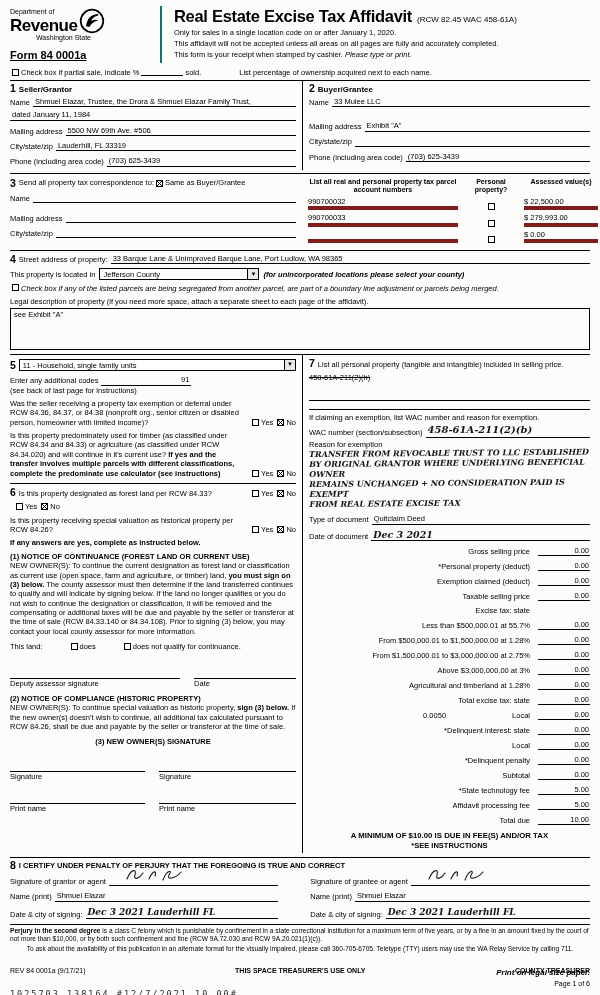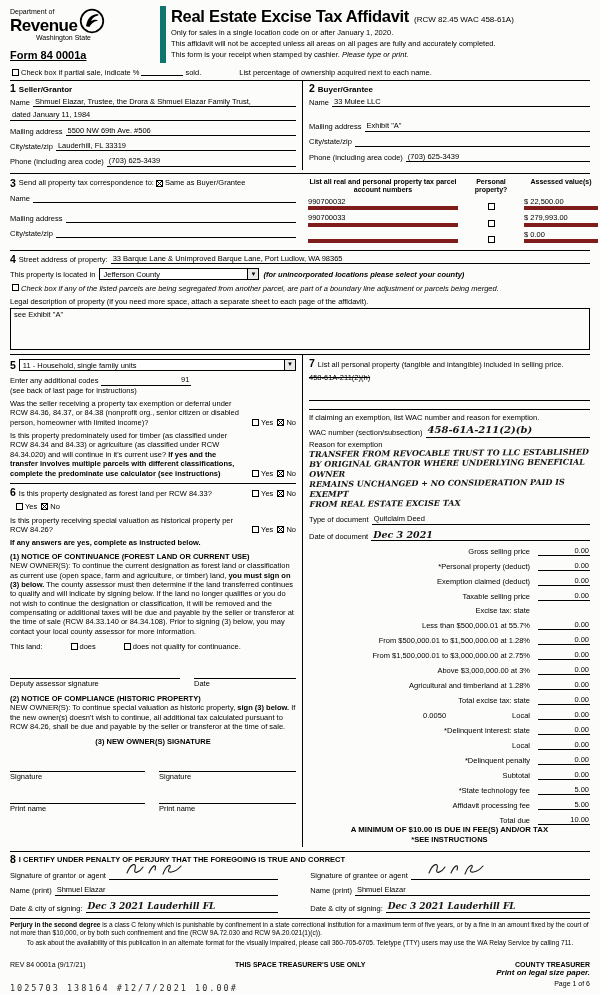--- a/index.html
+++ b/index.html
@@ -35,21 +35,21 @@
 
   
   .header { display:flex; padding-bottom:3px; }
   .header-left { width:150px; flex:none; padding-top:2px; }
   .logo-row { display:flex; align-items:flex-start; }
   .dept-of { font-size:7px; }
   .revenue { font-size:17px; font-weight:bold; letter-spacing:-0.5px; line-height:1; }
   .wa-state { font-size:7px; margin-left:26px; }
   .logo { width:26px; height:26px; margin-left:2px; flex:none; }
   .form-number { font-weight:bold; font-size:11px; text-decoration:underline; margin-top:6px; }
-  .header-right { flex:1; border-left:6px solid #0f766e; padding-left:5px; }
+  .header-right { flex:1; border-left:2px solid #0f766e; padding-left:12px; }
   .form-title { font-size:16.5px; font-weight:bold; letter-spacing:-0.3px; }
   .title-ref { font-size:8px; margin-left:3px; }
   .note { font-size:7.5px; margin-top:1.5px; }
 
   .partial-row { display:flex; align-items:center; padding:2px 0 3px; }
   .blank40 { display:inline-block; width:42px; border-bottom:1px solid #000; height:8px; margin:0 2px; }
   .right-note { margin-left:38px; }
 
   .sec { border-top:1px solid #000; }
   .secnum { font-size:10.5px; font-weight:bold; margin-right:3px; line-height:1; }
@@ -462,21 +462,21 @@
         <div class="mrow">
             <span>Affidavit processing fee</span>
             <span class="mval">5.00</span>
           </div>
         <div class="mrow">
             <span>Total due</span>
             <span class="mval">10.00</span>
           </div>
       </div>
 
-      <div class="b ctr" style="font-size:7.8px;">A MINIMUM OF $10.00 IS DUE IN FEE(S) AND/OR TAX</div>
+      <div class="b ctr" style="margin-top:6px; font-size:7.8px;">A MINIMUM OF $10.00 IS DUE IN FEE(S) AND/OR TAX</div>
       <div class="b ctr">*SEE INSTRUCTIONS</div>
     </div>
   </div>
 
   <div class="sec" style="margin-top:4px; padding-top:2px;">
     <div style="display:flex; align-items:center;">
       <span class="secnum">8</span>
       <span class="b">I CERTIFY UNDER PENALTY OF PERJURY THAT THE FOREGOING IS TRUE AND CORRECT</span>
     </div>
     <div class="s8grid">

